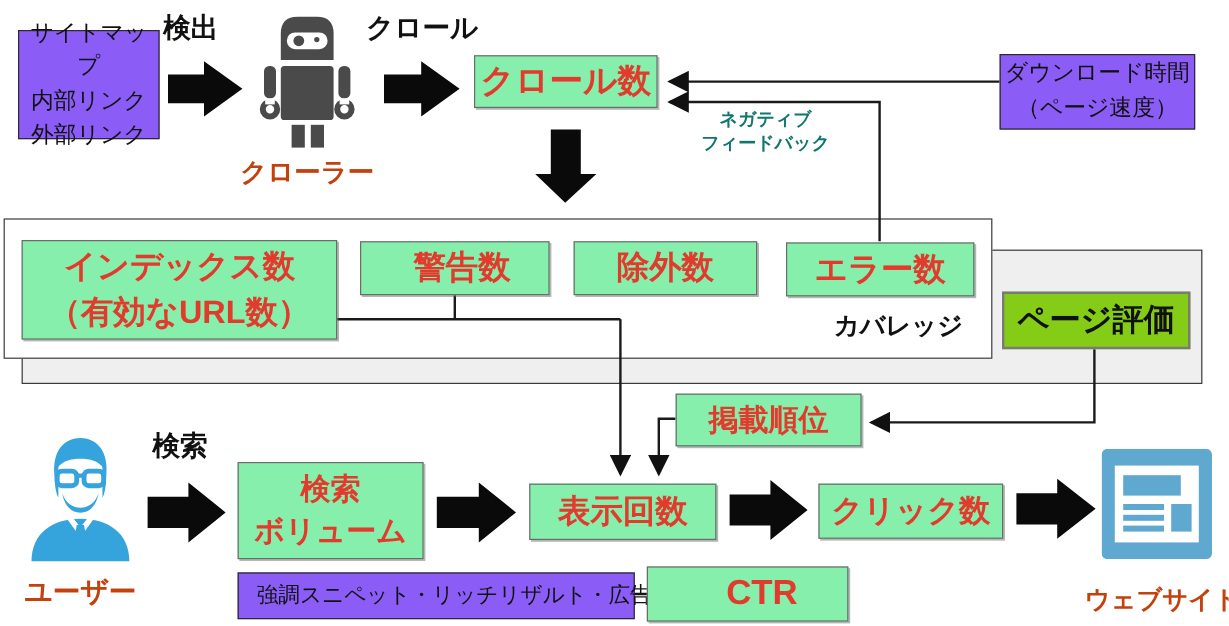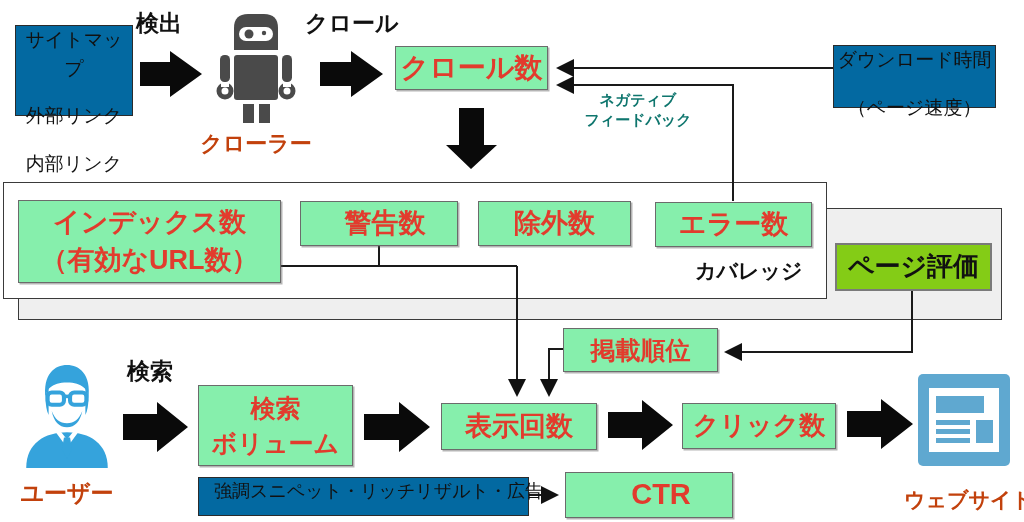--- a/index.html
+++ b/index.html
@@ -10,23 +10,23 @@
   .panel{position:absolute;z-index:1;}
   .panel-gray{background:#efefef;border:1.5px solid #3a3a3a;}
   .panel-white{background:#ffffff;border:1.5px solid #3a3a3a;z-index:2;}
   .lines{position:absolute;left:0;top:0;z-index:3;pointer-events:none;}
   .node{
     position:absolute;z-index:4;display:flex;flex-direction:column;align-items:center;justify-content:center;
     background:#86efac;border:1px solid #6b6b6b;box-shadow:1.5px 1.5px 0 rgba(90,90,90,.45);
     color:#e23b2d;font-weight:bold;text-align:center;line-height:1.3;box-sizing:border-box;
   }
   .plain{
-    position:absolute;z-index:4;display:flex;flex-direction:column;align-items:center;
-    background:#0369a1;border:1.5px solid #2b2b2b;color:#111;font-weight:normal;text-align:center;
-    line-height:1.5;box-sizing:border-box;gap:19px;
+    position:absolute;z-index:4;display:flex;flex-direction:column;align-items:center;justify-content:center;
+    background:#8b5cf6;border:1.5px solid #2b2b2b;color:#111;font-weight:normal;text-align:center;
+    line-height:1.5;box-sizing:border-box;
   }
   .evalbox{background:#84cc16;border:2px solid #7a7a7a;color:#111;box-shadow:none;}
   .lbl{position:absolute;z-index:5;font-weight:bold;white-space:nowrap;}
   .lbl-black{color:#111;}
   .lbl-blue{color:#c2410c;text-align:center;}
   .lbl-red{color:#0f766e;text-align:center;line-height:1.35;white-space:normal;}
   .icon{position:absolute;z-index:4;}
 </style>
 </head>
 <body>
@@ -56,22 +56,22 @@
     <polygon points="320,62 351,62 351,51 383,74 351,97 351,86 320,86" fill="#0a0a0a"></polygon>
     <polygon points="459,108 484,108 484,145 497,145 471,169 446,145 459,145" fill="#0a0a0a"></polygon>
     <polygon points="123,414 157,414 157,402 188,427 157,452 157,440 123,440" fill="#0a0a0a"></polygon>
     <polygon points="364,414 399,414 399,402 430,427 399,452 399,440 364,440" fill="#0a0a0a"></polygon>
     <polygon points="608,412 642,412 642,400 673,425 642,450 642,438 608,438" fill="#0a0a0a"></polygon>
     <polygon points="847,411 881,411 881,399 913,424 881,449 881,437 847,437" fill="#0a0a0a"></polygon>
   </svg>
 
   <div class="plain" style="left:15px;top:25px;width:118px;height:91px;font-size:19px;">
     <span>サイトマップ</span>
+    <span>内部リンク</span>
     <span>外部リンク</span>
-    <span>内部リンク</span>
   </div>
 
   <div class="lbl lbl-black" style="left:136px;top:8px;font-size:23px;">検出</div>
 
   <div class="icon" style="left:210px;top:12px;width:92px;height:113px;">
     <svg width="92" height="113" viewBox="0 0 92 113">
       <path d="M24 38 L24 16 Q24 2 38 2 L54 2 Q68 2 68 16 L68 38 Z" fill="#4a4a4a"></path>
       <rect x="29" y="15" width="34" height="14" rx="7" fill="#ffffff"></rect>
       <circle cx="39" cy="22" r="4.5" fill="#4a4a4a"></circle>
       <circle cx="54" cy="21" r="2.2" fill="#4a4a4a"></circle>
@@ -168,17 +168,17 @@
       <rect x="18" y="64" width="34" height="5" fill="#5fa8d0"></rect>
       <rect x="58" y="46" width="17" height="23" fill="#5fa8d0"></rect>
     </svg>
   </div>
   <div class="lbl lbl-blue" style="left:904px;top:486px;width:120px;font-size:21px;">ウェブサイト</div>
 
   <div class="plain" style="left:198px;top:477px;width:331px;height:39px;font-size:18px;white-space:nowrap;padding-left:30px;">
     <span>強調スニペット・リッチリザルト・広告</span>
   </div>
 
-  <div class="node" style="left:565px;top:472px;width:168px;height:46px;font-size:29px;padding-left:24px;">
+  <div class="node" style="left:539px;top:472px;width:168px;height:46px;font-size:29px;padding-left:24px;">
     <span>CTR</span>
   </div>
 
 </div>
 
 </body></html>

